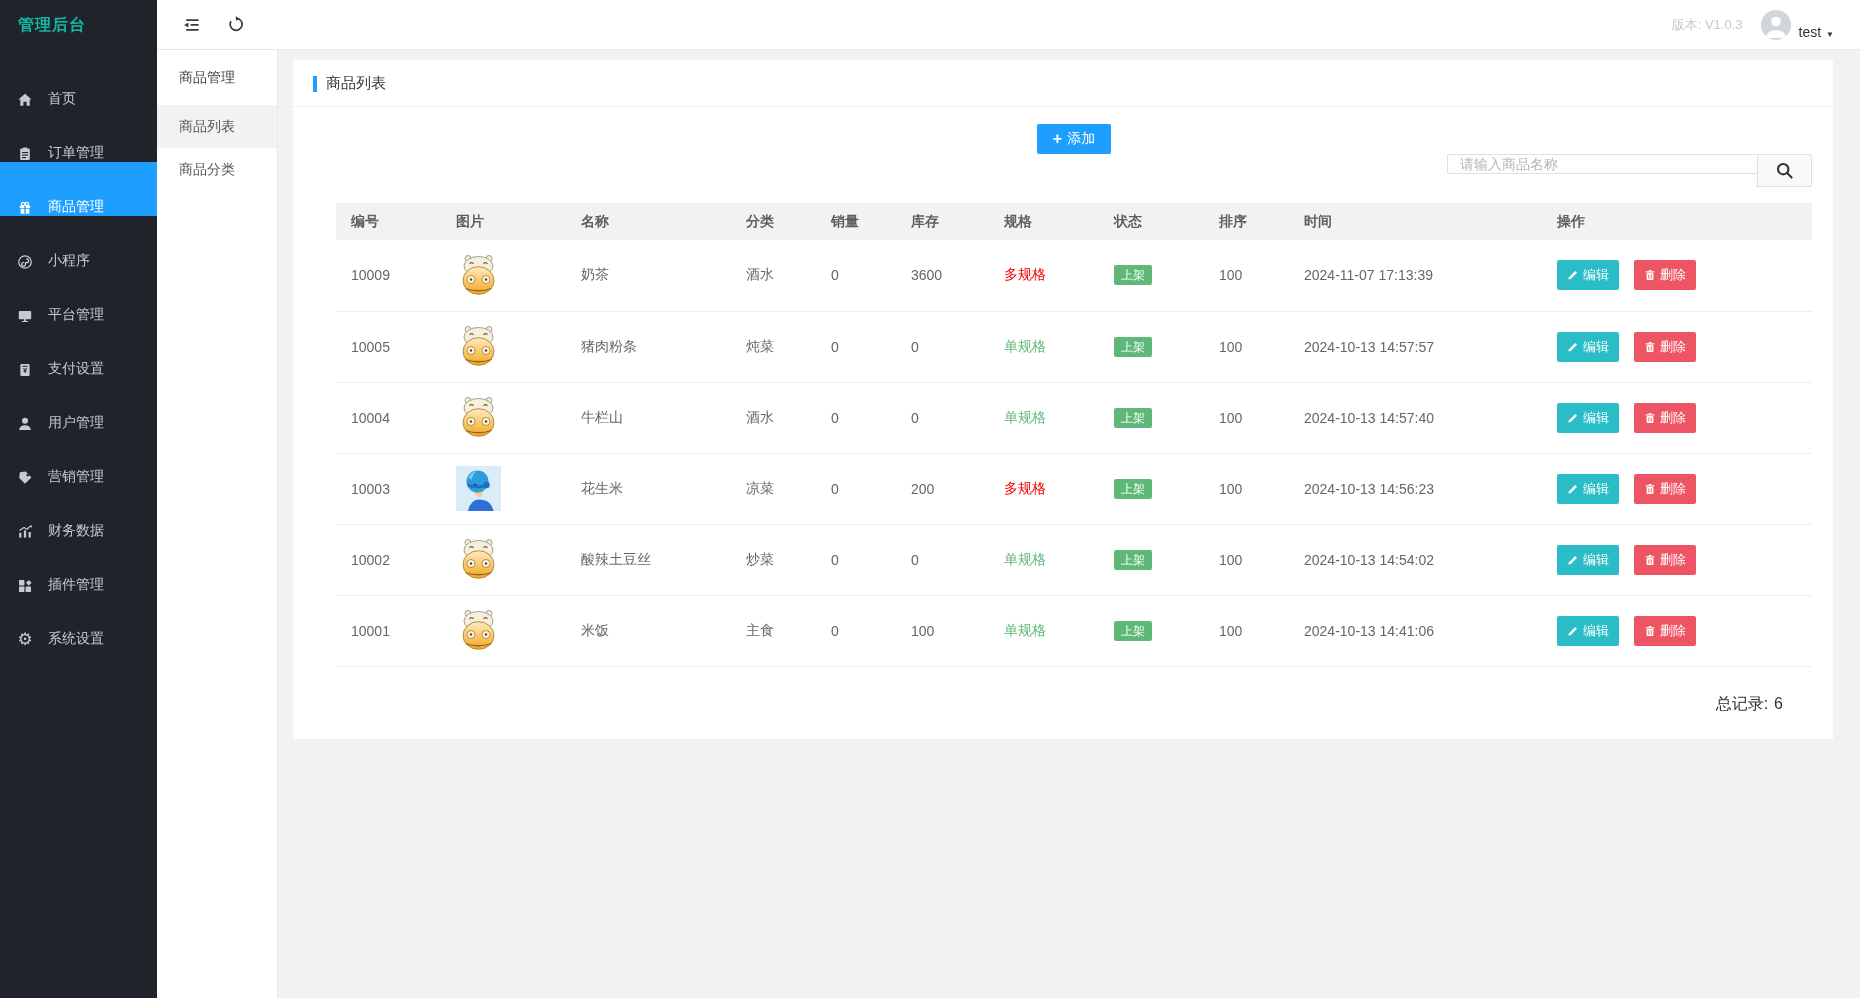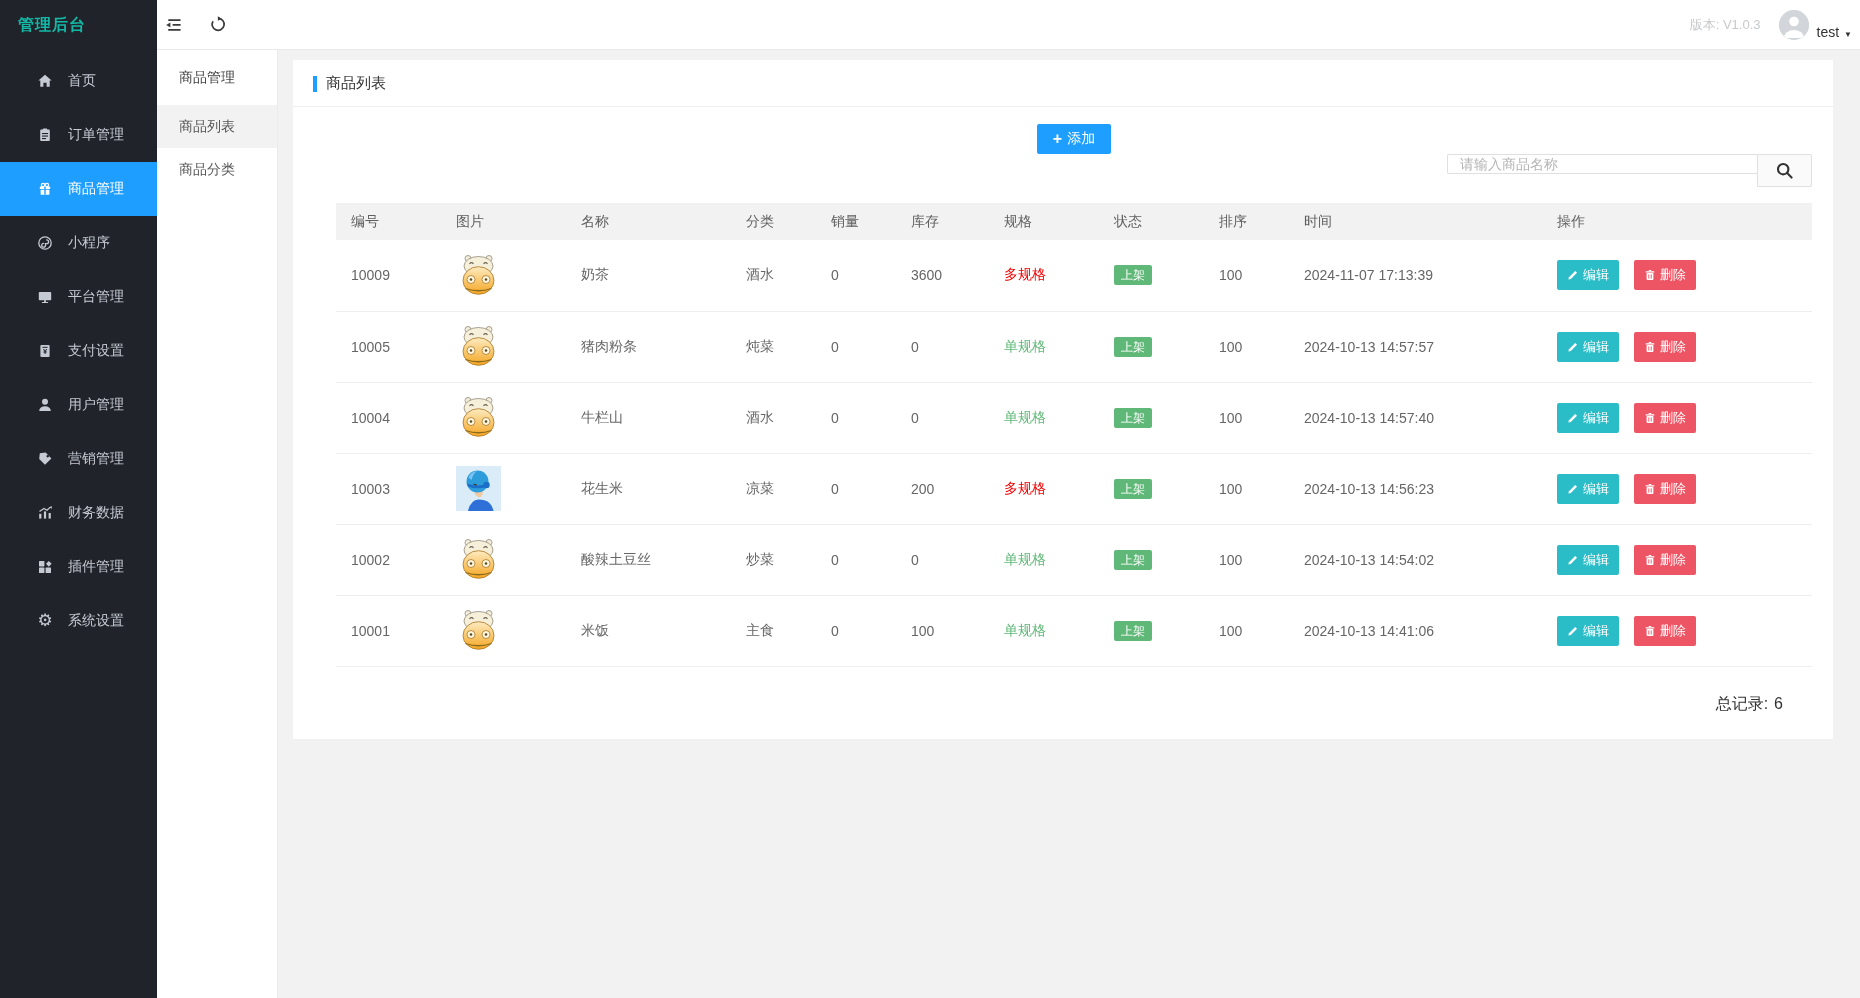--- a/index.html
+++ b/index.html
@@ -8,31 +8,31 @@
   }
   *{box-sizing:border-box;margin:0;padding:0;}
   html,body{width:1860px;height:998px;overflow:hidden;}
   body{font-family:"Liberation Sans","DejaVu Sans",sans-serif;font-size:14px;color:#666;background:#fff;}
   .app{display:flex;width:1860px;height:998px;}
 
   
   .sidebar{width:157px;min-width:157px;height:100%;background:var(--sidebar);color:#c6cad3;}
   .logo{height:50px;line-height:50px;padding-left:18px;color:#14b8a6;font-size:16px;font-weight:bold;letter-spacing:1px;}
   .nav{padding-top:4px;}
-  .nav-item{display:flex;align-items:center;height:54px;padding-left:36px;cursor:pointer;color:#c6cad3;}
+  .nav-item{display:flex;align-items:flex-end;height:54px;padding-left:16px;cursor:pointer;color:#c6cad3;}
   .nav-item .nicon{width:18px;height:16px;margin-right:14px;display:flex;align-items:center;justify-content:center;color:#c6cad3;}
   .nav-item svg{fill:#c6cad3;}
   .nav-item.active{background:var(--primary);color:#fff;}
   .nav-item.active svg{fill:#fff;}
   .nav-item.active .nicon{color:#fff;}
   .gear-glyph::before{content:"⚙";font-size:17px;line-height:16px;}
 
   
   .main{flex:1;display:flex;flex-direction:column;height:100%;}
-  .topbar{height:50px;min-height:50px;background:#fff;border-bottom:1px solid #e9e9e9;display:flex;align-items:center;padding:0 8px;}
+  .topbar{height:50px;min-height:50px;background:#fff;border-bottom:1px solid #e9e9e9;display:flex;align-items:center;padding:0 26px;}
   .tb-icon{width:20px;height:18px;margin-right:24px;cursor:pointer;display:flex;align-items:center;}
   .tb-right{margin-left:auto;display:flex;align-items:center;}
   .version{color:#c8c9cc;font-size:13px;margin-right:18px;}
   .user-box{display:flex;align-items:flex-end;cursor:pointer;}
   .avatar{width:30px;height:30px;border-radius:50%;overflow:hidden;margin-right:8px;background:#d2d6da;}
   .username{color:#333;font-size:14px;margin-right:5px;}
   .caret::before{content:"▼";font-size:8px;color:#333;}
 
   .body-row{flex:1;display:flex;background:var(--mainbg);}
   
@@ -50,21 +50,21 @@
   .card-body{padding-left:23px;padding-right:1px;}
   .toolbar{margin-top:17px;display:flex;align-items:center;flex-direction:column;}
   .btn-add{height:30px;padding:0 16px;background:var(--primary);border:none;border-radius:2px;color:#fff;font-size:14px;cursor:pointer;display:flex;align-items:center;font-family:inherit;}
   .plus::before{content:"+";font-weight:bold;font-size:16px;margin-right:5px;}
   .search-group{margin-left:auto;display:flex;}
   .search-input{width:310px;height:15px;border:1px solid #e0e0e0;border-right:none;border-radius:2px 0 0 2px;padding:9px 12px;font-size:14px;color:#333;outline:none;font-family:inherit;}
   .search-input::placeholder{color:#b5b5b5;}
   .btn-search{width:55px;height:33px;border:1px solid #e0e0e0;background:#fafafa;border-radius:0 2px 2px 0;cursor:pointer;display:flex;align-items:center;justify-content:center;}
 
   table{margin-top:16px;width:1476px;border-collapse:collapse;table-layout:fixed;}
-  thead th{background:#f2f2f2;height:37px;text-align:left;padding-left:15px;color:#5f5f5f;font-weight:400;font-size:14px;}
+  thead th{background:#f2f2f2;height:37px;text-align:left;padding-left:15px;color:#5f5f5f;font-weight:700;font-size:14px;}
   tbody td{height:71px;border-bottom:1px solid #eee;padding-left:15px;color:#666;font-size:14px;vertical-align:middle;}
   td.actions,th.actions{padding-left:78px;}
   .prod-img{display:inline-block;width:45px;height:45px;vertical-align:middle;cursor:pointer;}
   .spec-multi{color:var(--red);}
   .spec-single{color:var(--green);}
   .badge{display:inline-block;background:var(--green);color:#fff;font-size:12px;padding:3px 7px;border-radius:2px;line-height:14px;}
   .btn-edit,.btn-del{height:30px;border:none;border-radius:2px;color:#fff;font-size:13px;padding:0 10px;cursor:pointer;display:inline-flex;align-items:center;font-family:inherit;}
   .btn-edit{background:var(--cyan);margin-right:11px;}
   .btn-del{background:var(--pink);}
   .btn-edit svg,.btn-del svg{margin-right:4px;}

